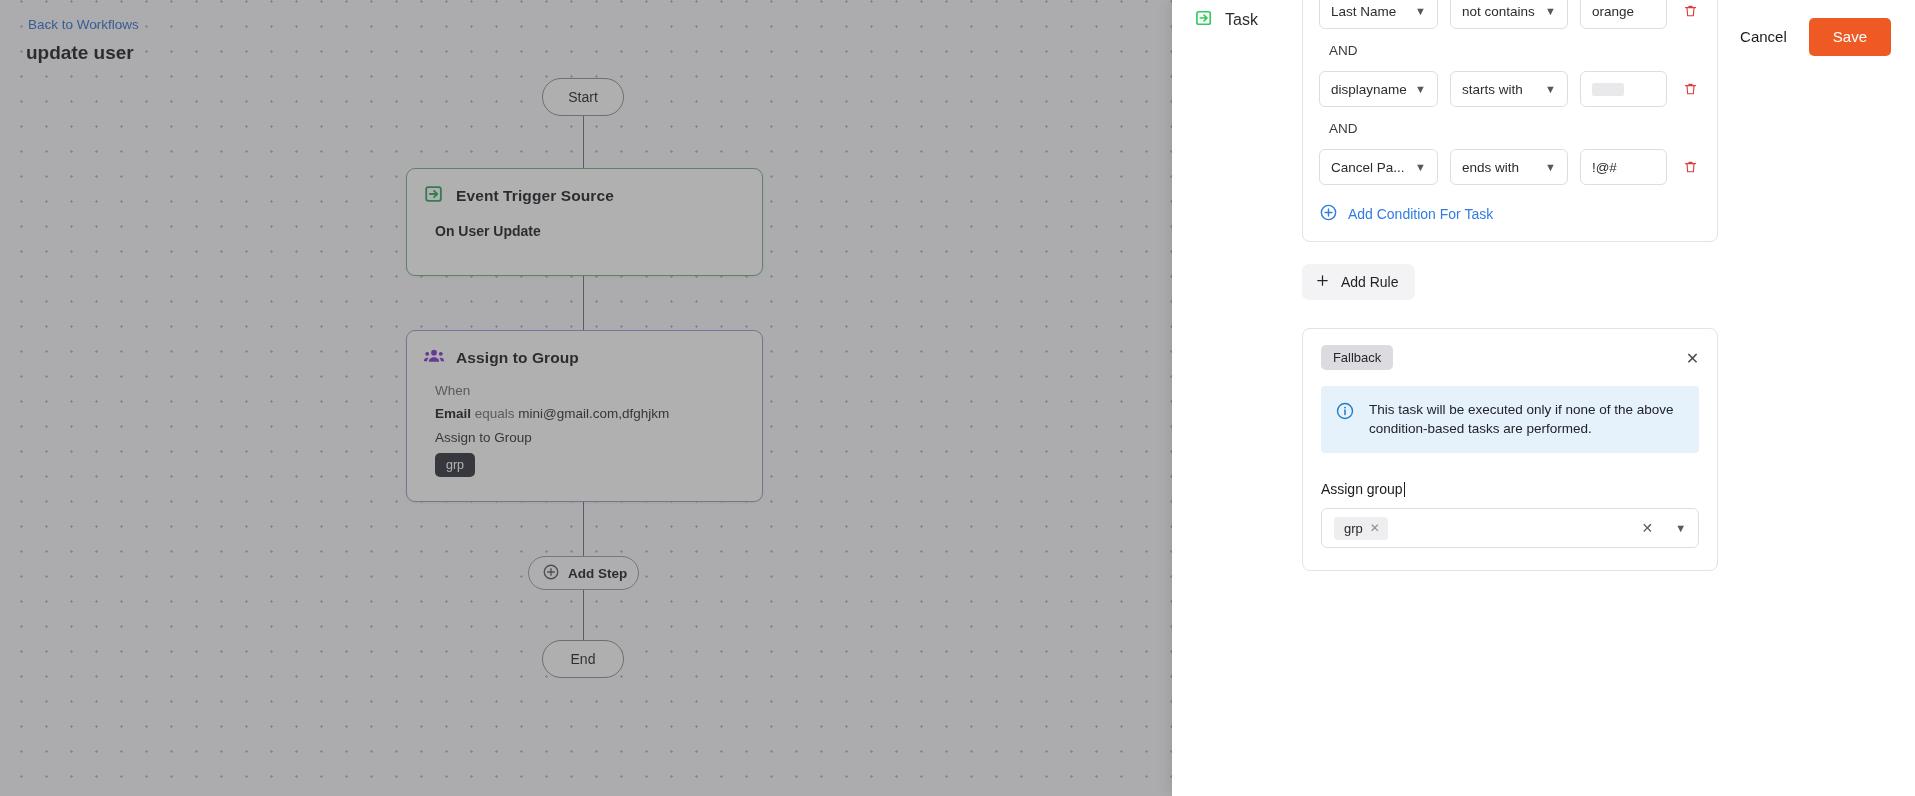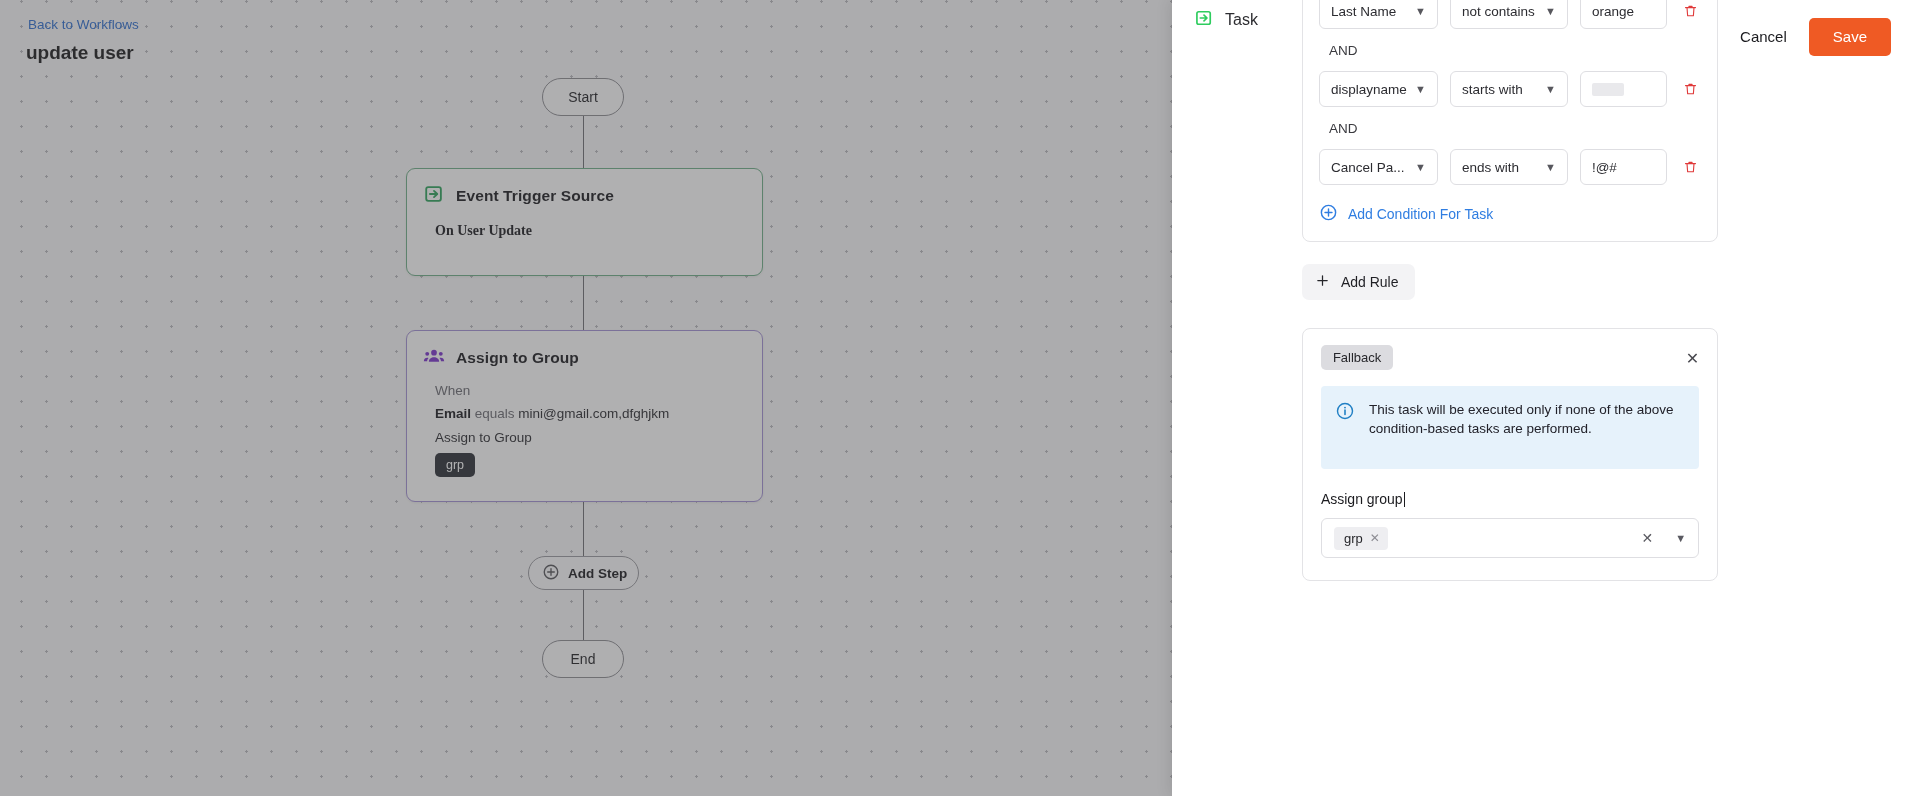--- a/index.html
+++ b/index.html
@@ -52,21 +52,21 @@
   .node-card {
     position: absolute; background: #fdfdfd; border-radius: 9px; z-index: 3;
     box-shadow: 0 1px 3px rgba(0,0,0,0.07);
   }
   .node-trigger { left: 406px; top: 168px; width: 357px; height: 108px; border: 1px solid #6fae88; }
   .node-assign  { left: 406px; top: 330px; width: 357px; height: 172px; border: 1px solid #a391d4; }
 
   .node-head { display: flex; align-items: center; gap: 11px; padding: 14px 16px 0 16px; text-align: center; }
   .node-head-title { font-size: 15.5px; font-weight: 700; color: #1b1b1f; letter-spacing: .1px; }
   .node-body { padding: 12px 16px 0 28px; }
-  .node-sub { font-size: 14px; font-weight: 700; color: #1b1b1f; padding: 14px 0 0 28px; font-family: Liberation Serif, serif; }
+  .node-sub { font-size: 14px; font-weight: 700; color: #1b1b1f; padding: 14px 0 0 28px; }
   .when-label { font-size: 13.5px; color: #6b6b72; margin-bottom: 8px; }
   .cond-line { font-size: 13.5px; color: #2c2c31; margin-bottom: 9px; }
   .cond-line b { font-weight: 700; color: #1b1b1f; }
   .cond-line i { font-style: normal; color: #6b6b72; }
   .assign-line { font-size: 13.5px; color: #2c2c31; margin-bottom: 8px; }
   .grp-chip {
     display: inline-block; background: #2b2f36; color: #fff; font-size: 12.5px;
     padding: 5px 11px; border-radius: 5px;
   }
 
@@ -139,25 +139,25 @@
   .fallback-badge {
     display: inline-block; background: #dcdce0; color: #27272b; font-size: 13px;
     padding: 5px 12px; border-radius: 5px;
   }
   .fallback-close {
     position: absolute; right: 18px; top: 22px; color: #4a4a50; font-size: 16px;
     cursor: pointer; line-height: 1;
   }
   .info-banner {
     margin-top: 16px; background: #e6f2fb; border-radius: 4px;
-    display: flex; gap: 14px; padding: 15px 16px 31px 14px;
+    display: flex; gap: 14px; padding: 15px 16px 15px 14px;
   }
   .info-text { font-size: 13.5px; color: #22222a; line-height: 1.38; max-width: 480px; }
   .field-label {
-    margin-top: 22px; font-size: 14px; color: #1b1b1f; display: flex; align-items: center;
+    margin-top: 28px; font-size: 14px; color: #1b1b1f; display: flex; align-items: center;
   }
   .caret { display: inline-block; width: 1px; height: 15px; background: #1b1b1f; margin-left: 1px; }
   .multi-select {
     margin-top: 11px; height: 40px; border: 1px solid #dedee2; border-radius: 6px;
     display: flex; align-items: center; padding: 0 12px; gap: 10px; cursor: pointer;
   }
   .ms-chip {
     background: #eeeef1; border-radius: 4px; font-size: 13px; color: #27272b;
     padding: 4px 8px 4px 10px; display: inline-flex; align-items: center; gap: 7px;
   }

